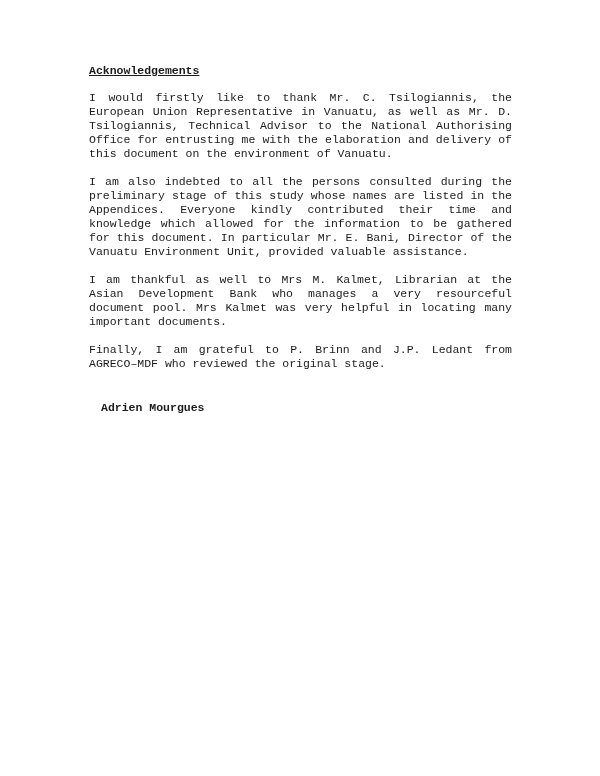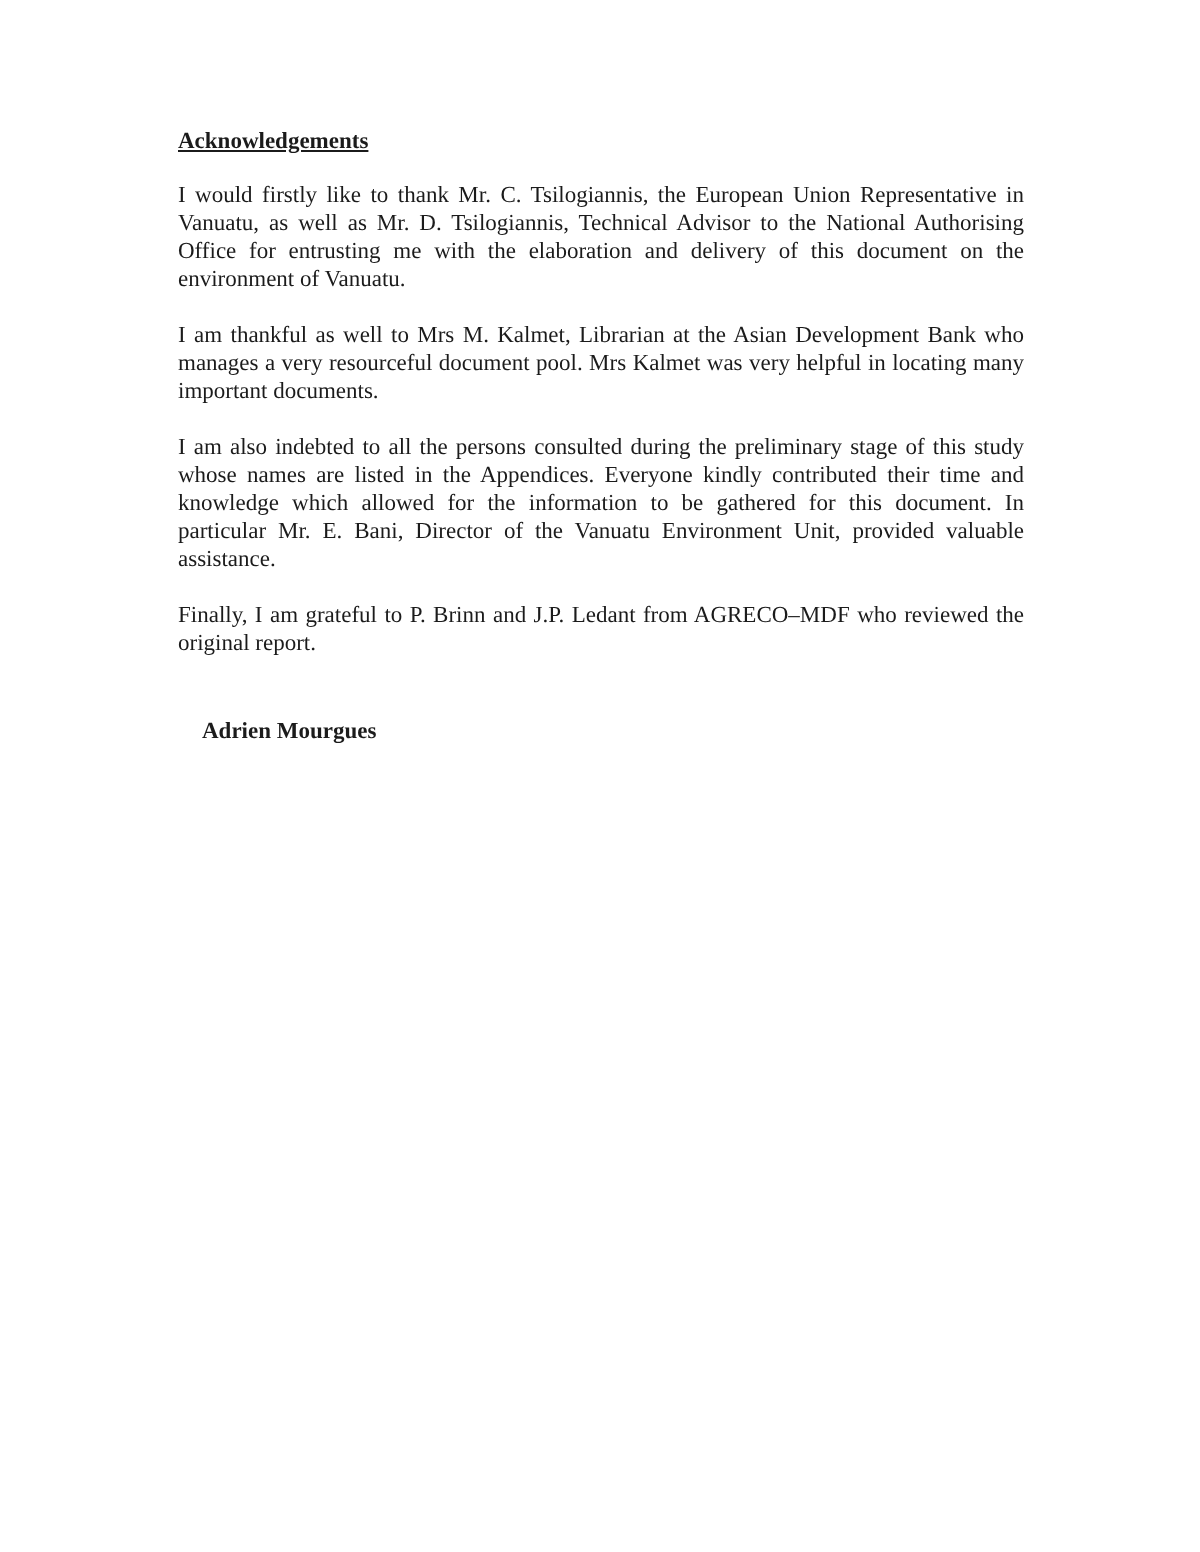--- a/index.html
+++ b/index.html
@@ -12,21 +12,21 @@
     background: #ffffff;
     overflow: hidden;
   }
   .page {
     box-sizing: border-box;
     width: 600px;
     height: 776px;
     background: #ffffff;
     padding: 64px 88px 0 89px;
     color: #1b1b1b;
-    font-family: Liberation Serif, serif;
+    font-family: Liberation Mono, monospace;
   }
   .doc-heading {
     font-size: 11.5px;
     line-height: 14px;
     font-weight: bold;
     text-decoration: underline;
     margin: 0 0 13px 0;
   }
   .doc-paragraph {
     font-size: 11.5px;
@@ -49,23 +49,23 @@
 </style>
 </head>
 <body>
 
 <div class="page">
 
   <h1 class="doc-heading">Acknowledgements</h1>
 
   <p class="doc-paragraph">I would firstly like to thank Mr. C. Tsilogiannis, the European Union Representative in Vanuatu, as well as Mr. D. Tsilogiannis, Technical Advisor to the National Authorising Office for entrusting me with the elaboration and delivery of this document on the environment of Vanuatu.</p>
 
+  <p class="doc-paragraph">I am also indebted to all the persons consulted during the preliminary stage of this study whose names are listed in the Appendices.  Everyone kindly contributed their time and knowledge which allowed for the information to be gathered for this document.  In particular Mr. E. Bani, Director of the Vanuatu Environment Unit, provided valuable assistance.</p>
+
   <p class="doc-paragraph">I am thankful as well to Mrs M. Kalmet, Librarian at the Asian Development Bank who manages a very resourceful document pool.  Mrs Kalmet was very helpful in locating many important documents.</p>
 
-  <p class="doc-paragraph">I am also indebted to all the persons consulted during the preliminary stage of this study whose names are listed in the Appendices.  Everyone kindly contributed their time and knowledge which allowed for the information to be gathered for this document.  In particular Mr. E. Bani, Director of the Vanuatu Environment Unit, provided valuable assistance.</p>
-
-  <p class="doc-paragraph">Finally, I am grateful to P. Brinn and J.P. Ledant from AGRECO–MDF who reviewed the original report.</p>
+  <p class="doc-paragraph">Finally, I am grateful to P. Brinn and J.P. Ledant from AGRECO–MDF who reviewed the original stage.</p>
 
   <div class="signature-block">
     <p class="signature-name">Adrien Mourgues</p>
   </div>
 
 </div>
 
 </body></html>

